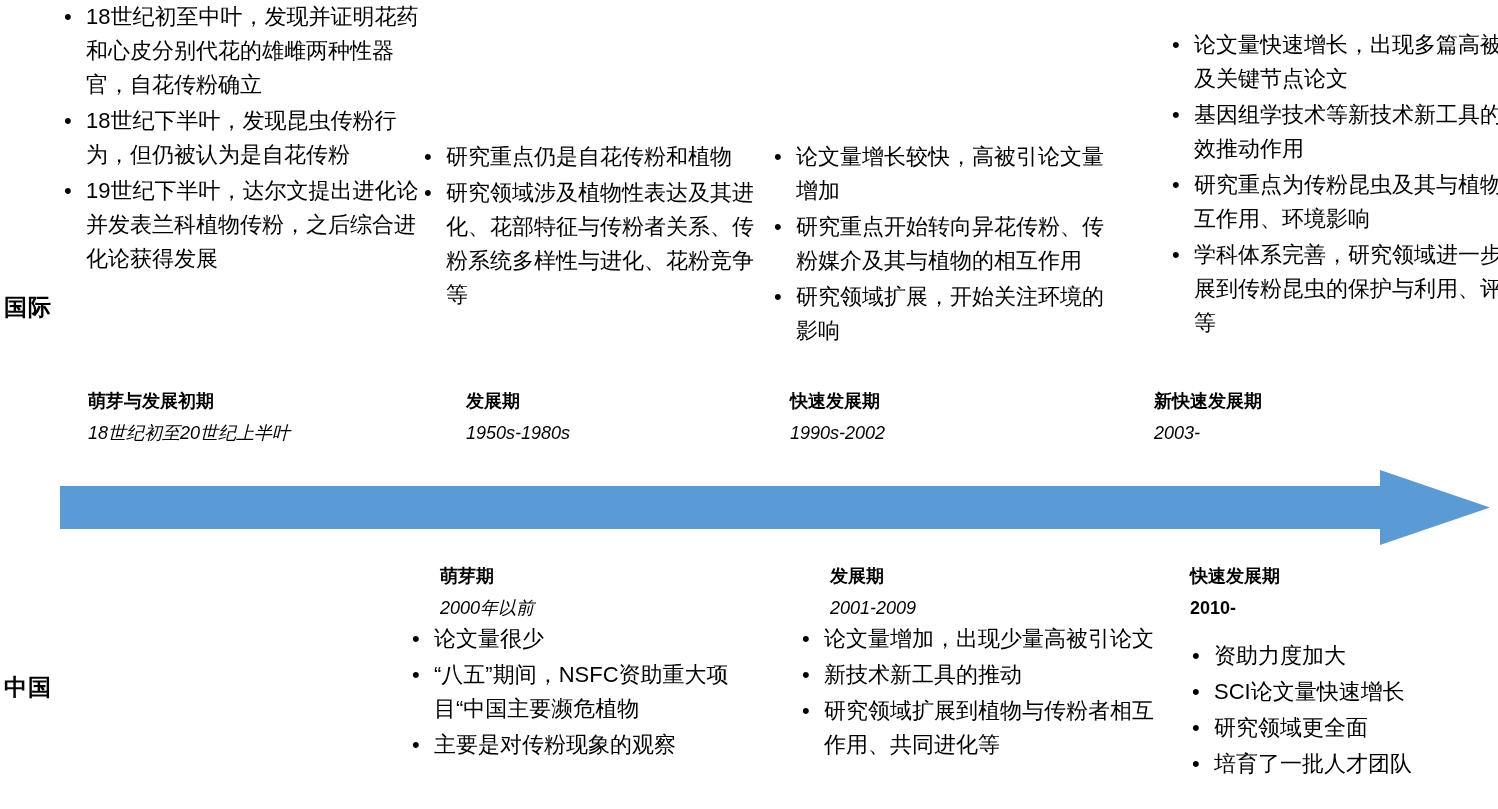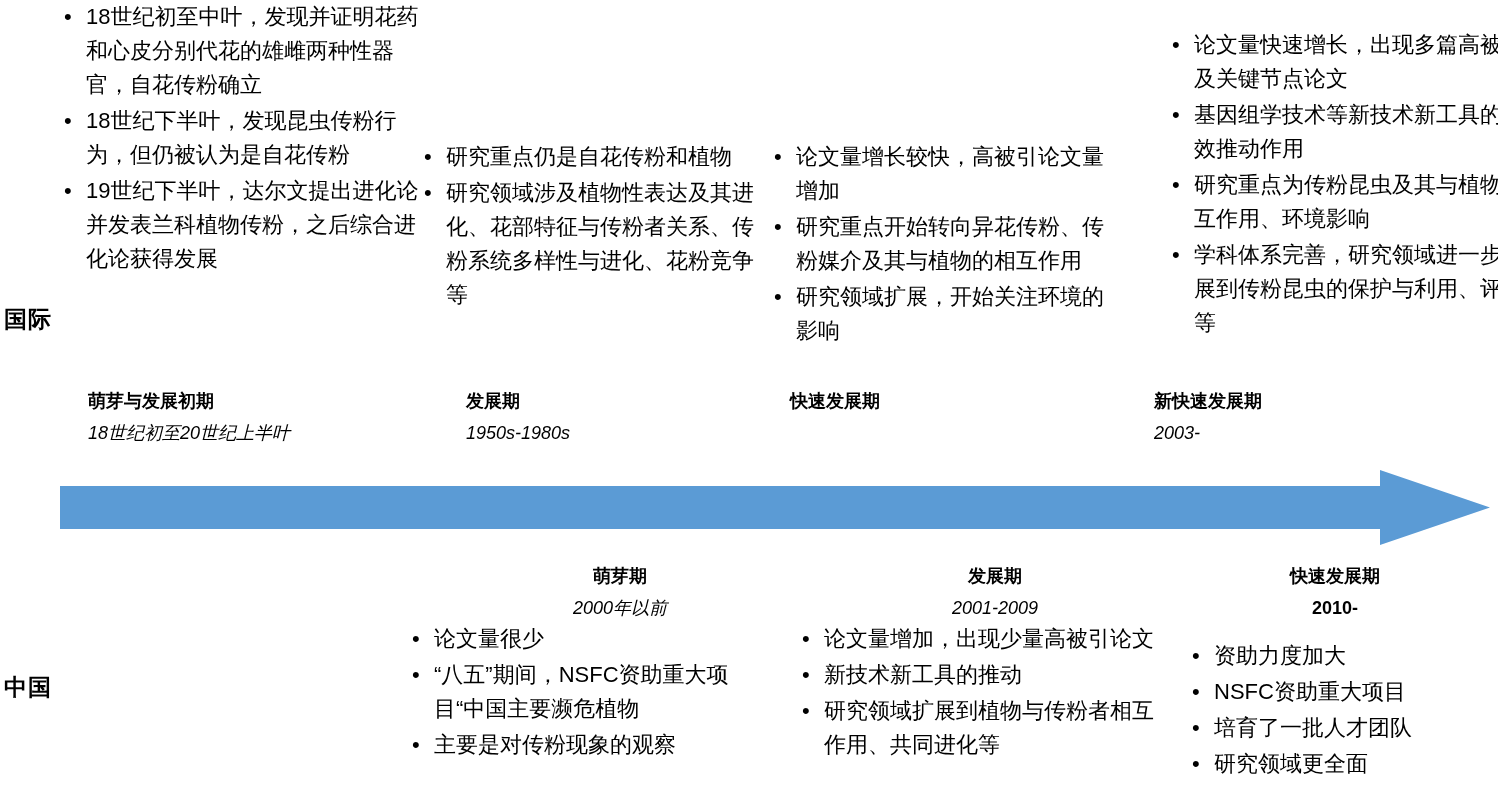--- a/index.html
+++ b/index.html
@@ -17,21 +17,21 @@
     height: 809px;
     overflow: hidden;
   }
   .row-label {
     position: absolute;
     font-size: 23px;
     font-weight: bold;
     color: #000;
     letter-spacing: 1px;
   }
-  #label-intl { left: 4px; top: 304px; }
+  #label-intl { left: 4px; top: 292px; }
   #label-cn   { left: 4px; top: 672px; }
 
   .col {
     position: absolute;
   }
   ul.bullets {
     margin: 0;
     padding: 0;
     list-style: none;
   }
@@ -55,21 +55,20 @@
     line-height: 32px;
   }
   .phase .name {
     font-weight: bold;
   }
   .phase .range {
     font-weight: normal;
     font-style: italic;
   }
   .phase.center {
-    text-align: center;
   }
 
   
   #arrow {
     position: absolute;
     left: 60px;
     top: 470px;
     width: 1430px;
     height: 75px;
   }
@@ -137,20 +136,21 @@
   <div class="col phase" id="intl-p1">
     <div class="name">萌芽与发展初期</div>
     <div class="range">18世纪初至20世纪上半叶</div>
   </div>
   <div class="col phase" id="intl-p2">
     <div class="name">发展期</div>
     <div class="range">1950s-1980s</div>
   </div>
   <div class="col phase" id="intl-p3">
     <div class="name">快速发展期</div>
+    <div class="range">1990s-2002</div>
   </div>
   <div class="col phase" id="intl-p4">
     <div class="name">新快速发展期</div>
     <div class="range">2003-</div>
   </div>
 
   <div id="arrow">
     <svg width="1430" height="75" viewBox="0 0 1430 75" xmlns="http://www.w3.org/2000/svg">
       <polygon points="0,16 1320,16 1320,0 1430,37.5 1320,75 1320,59 0,59" fill="#5b9bd5"></polygon>
     </svg>
@@ -179,19 +179,19 @@
   <div class="col" id="cn-c2">
     <ul class="bullets">
       <li>论文量增加，出现少量高被引论文</li>
       <li>新技术新工具的推动</li>
       <li>研究领域扩展到植物与传粉者相互作用、共同进化等</li>
     </ul>
   </div>
   <div class="col" id="cn-c3">
     <ul class="bullets">
       <li>资助力度加大</li>
-      <li>NSFC资助重大项目</li>
+      <li>SCI论文量快速增长</li>
+      <li>研究领域更全面</li>
       <li>培育了一批人才团队</li>
-      <li>研究领域更全面</li>
     </ul>
   </div>
 
 </div>
 
 </body></html>

